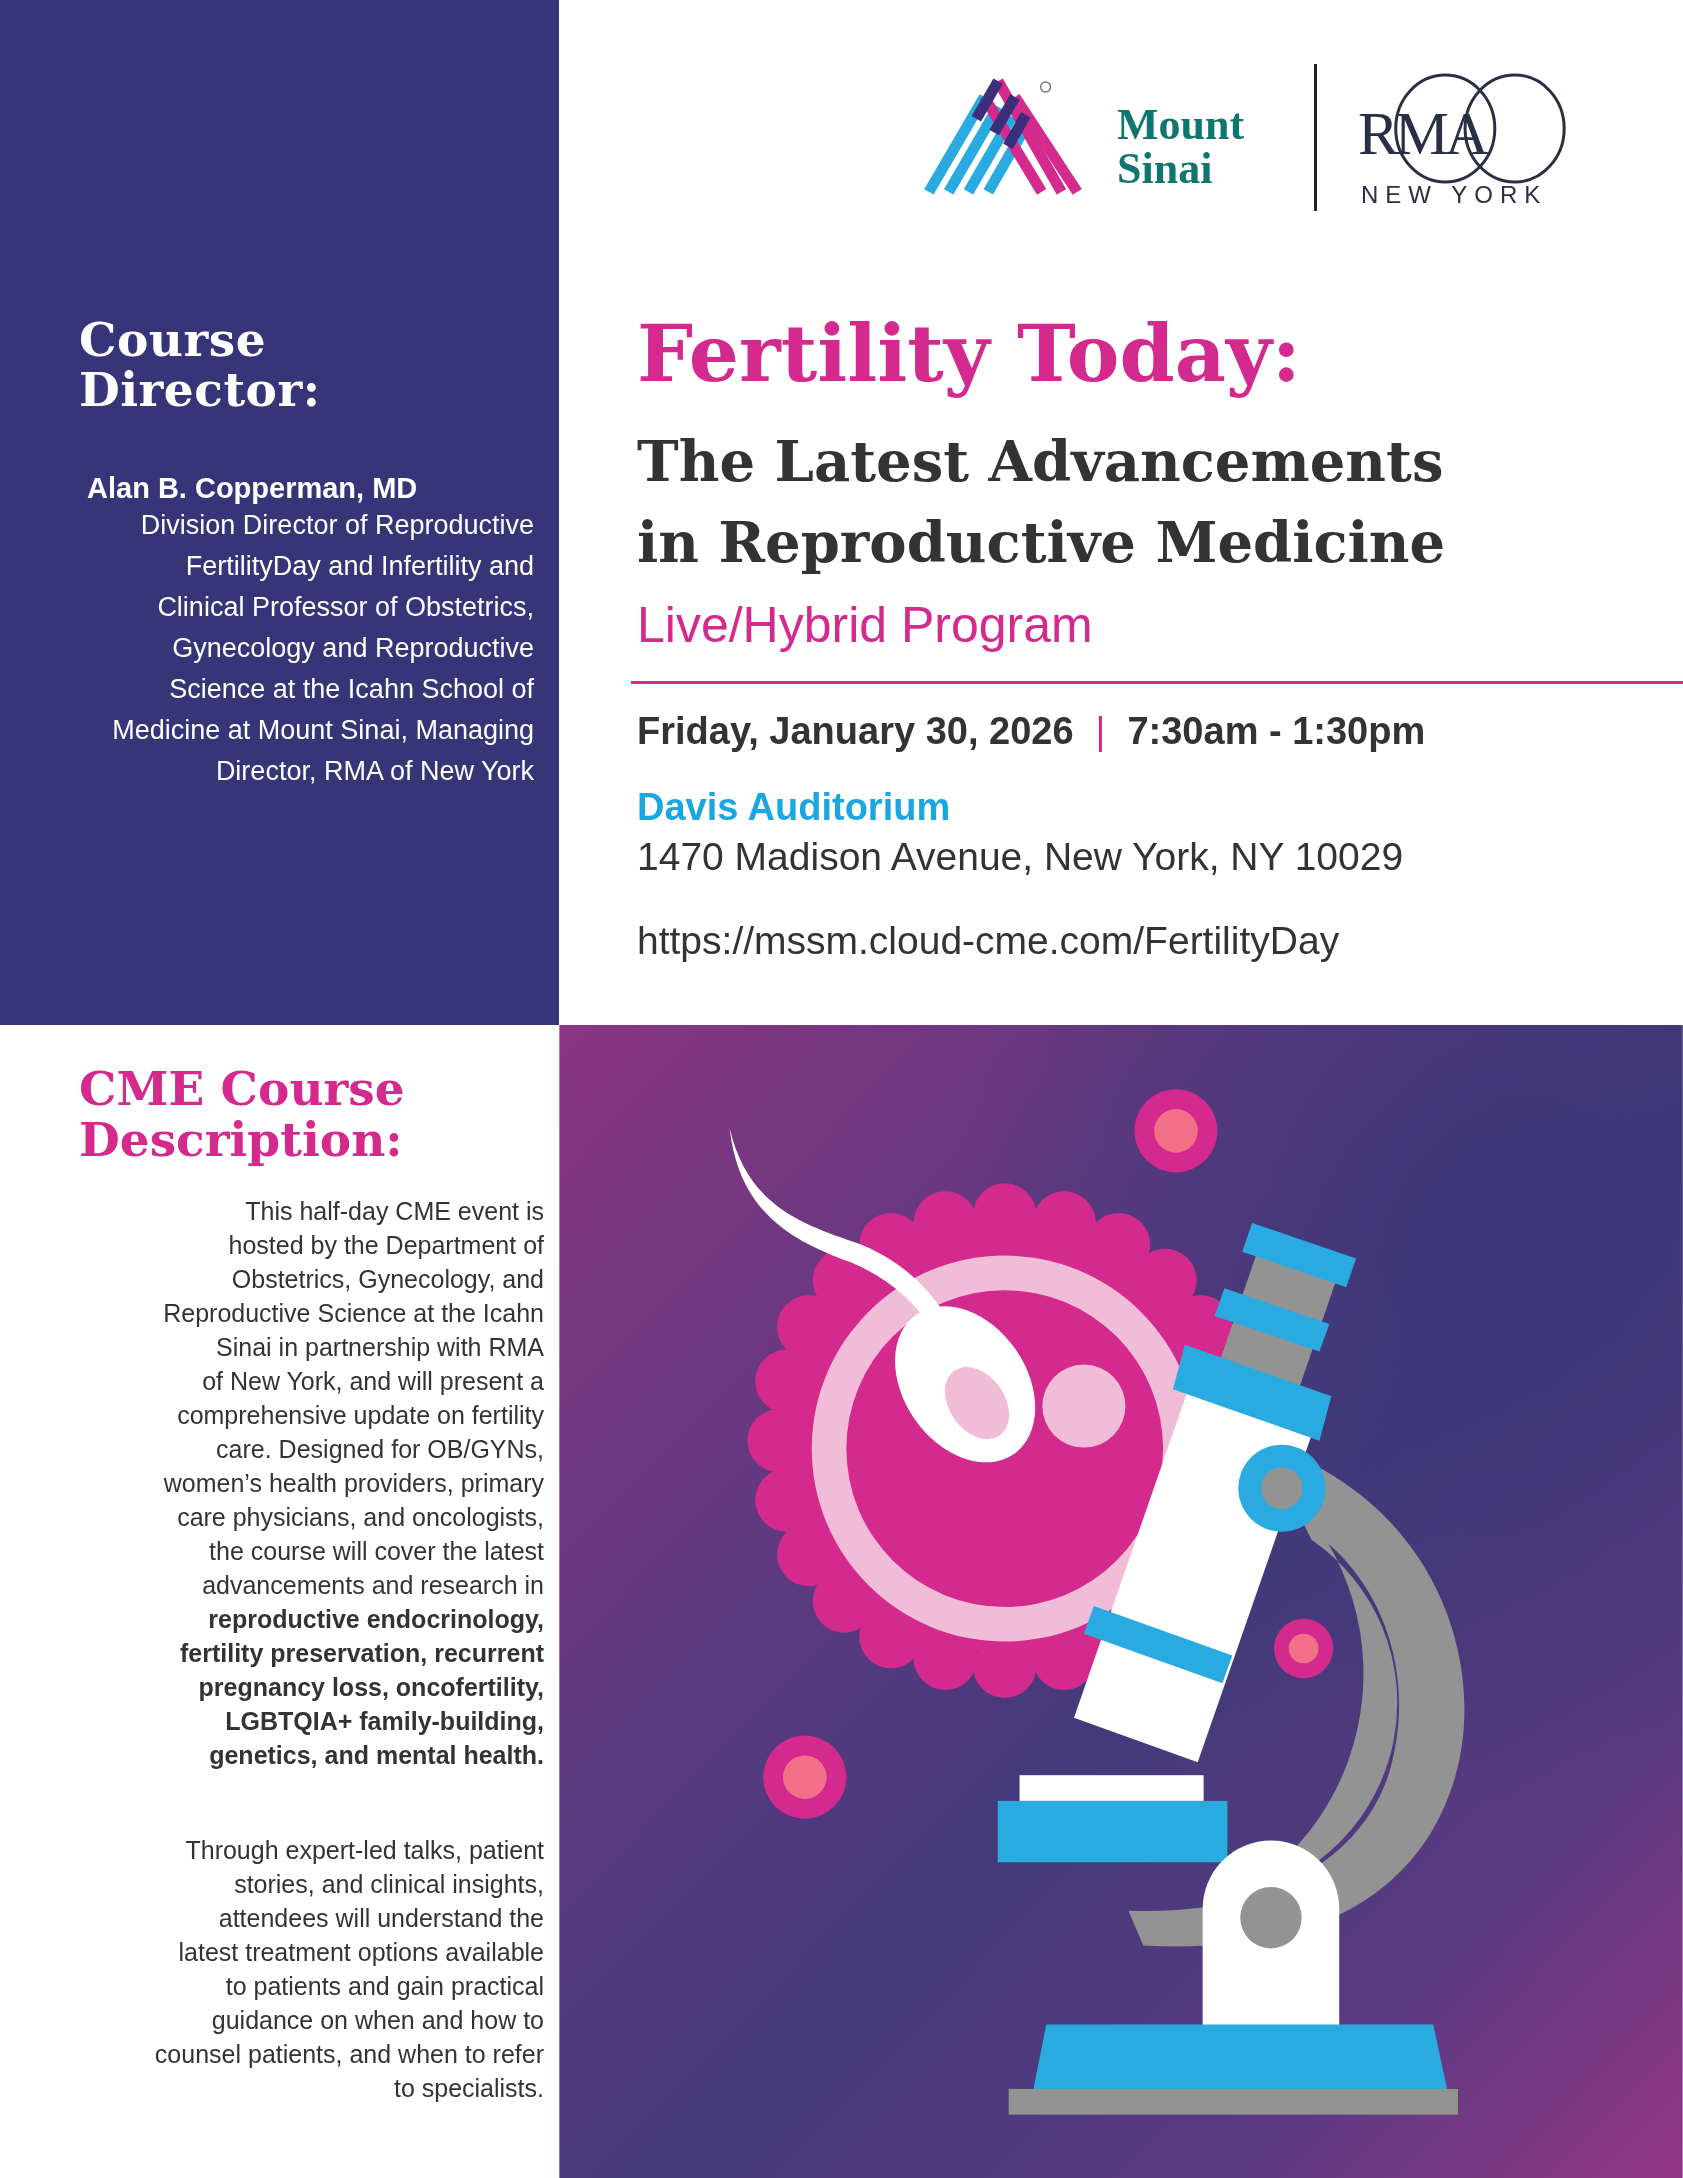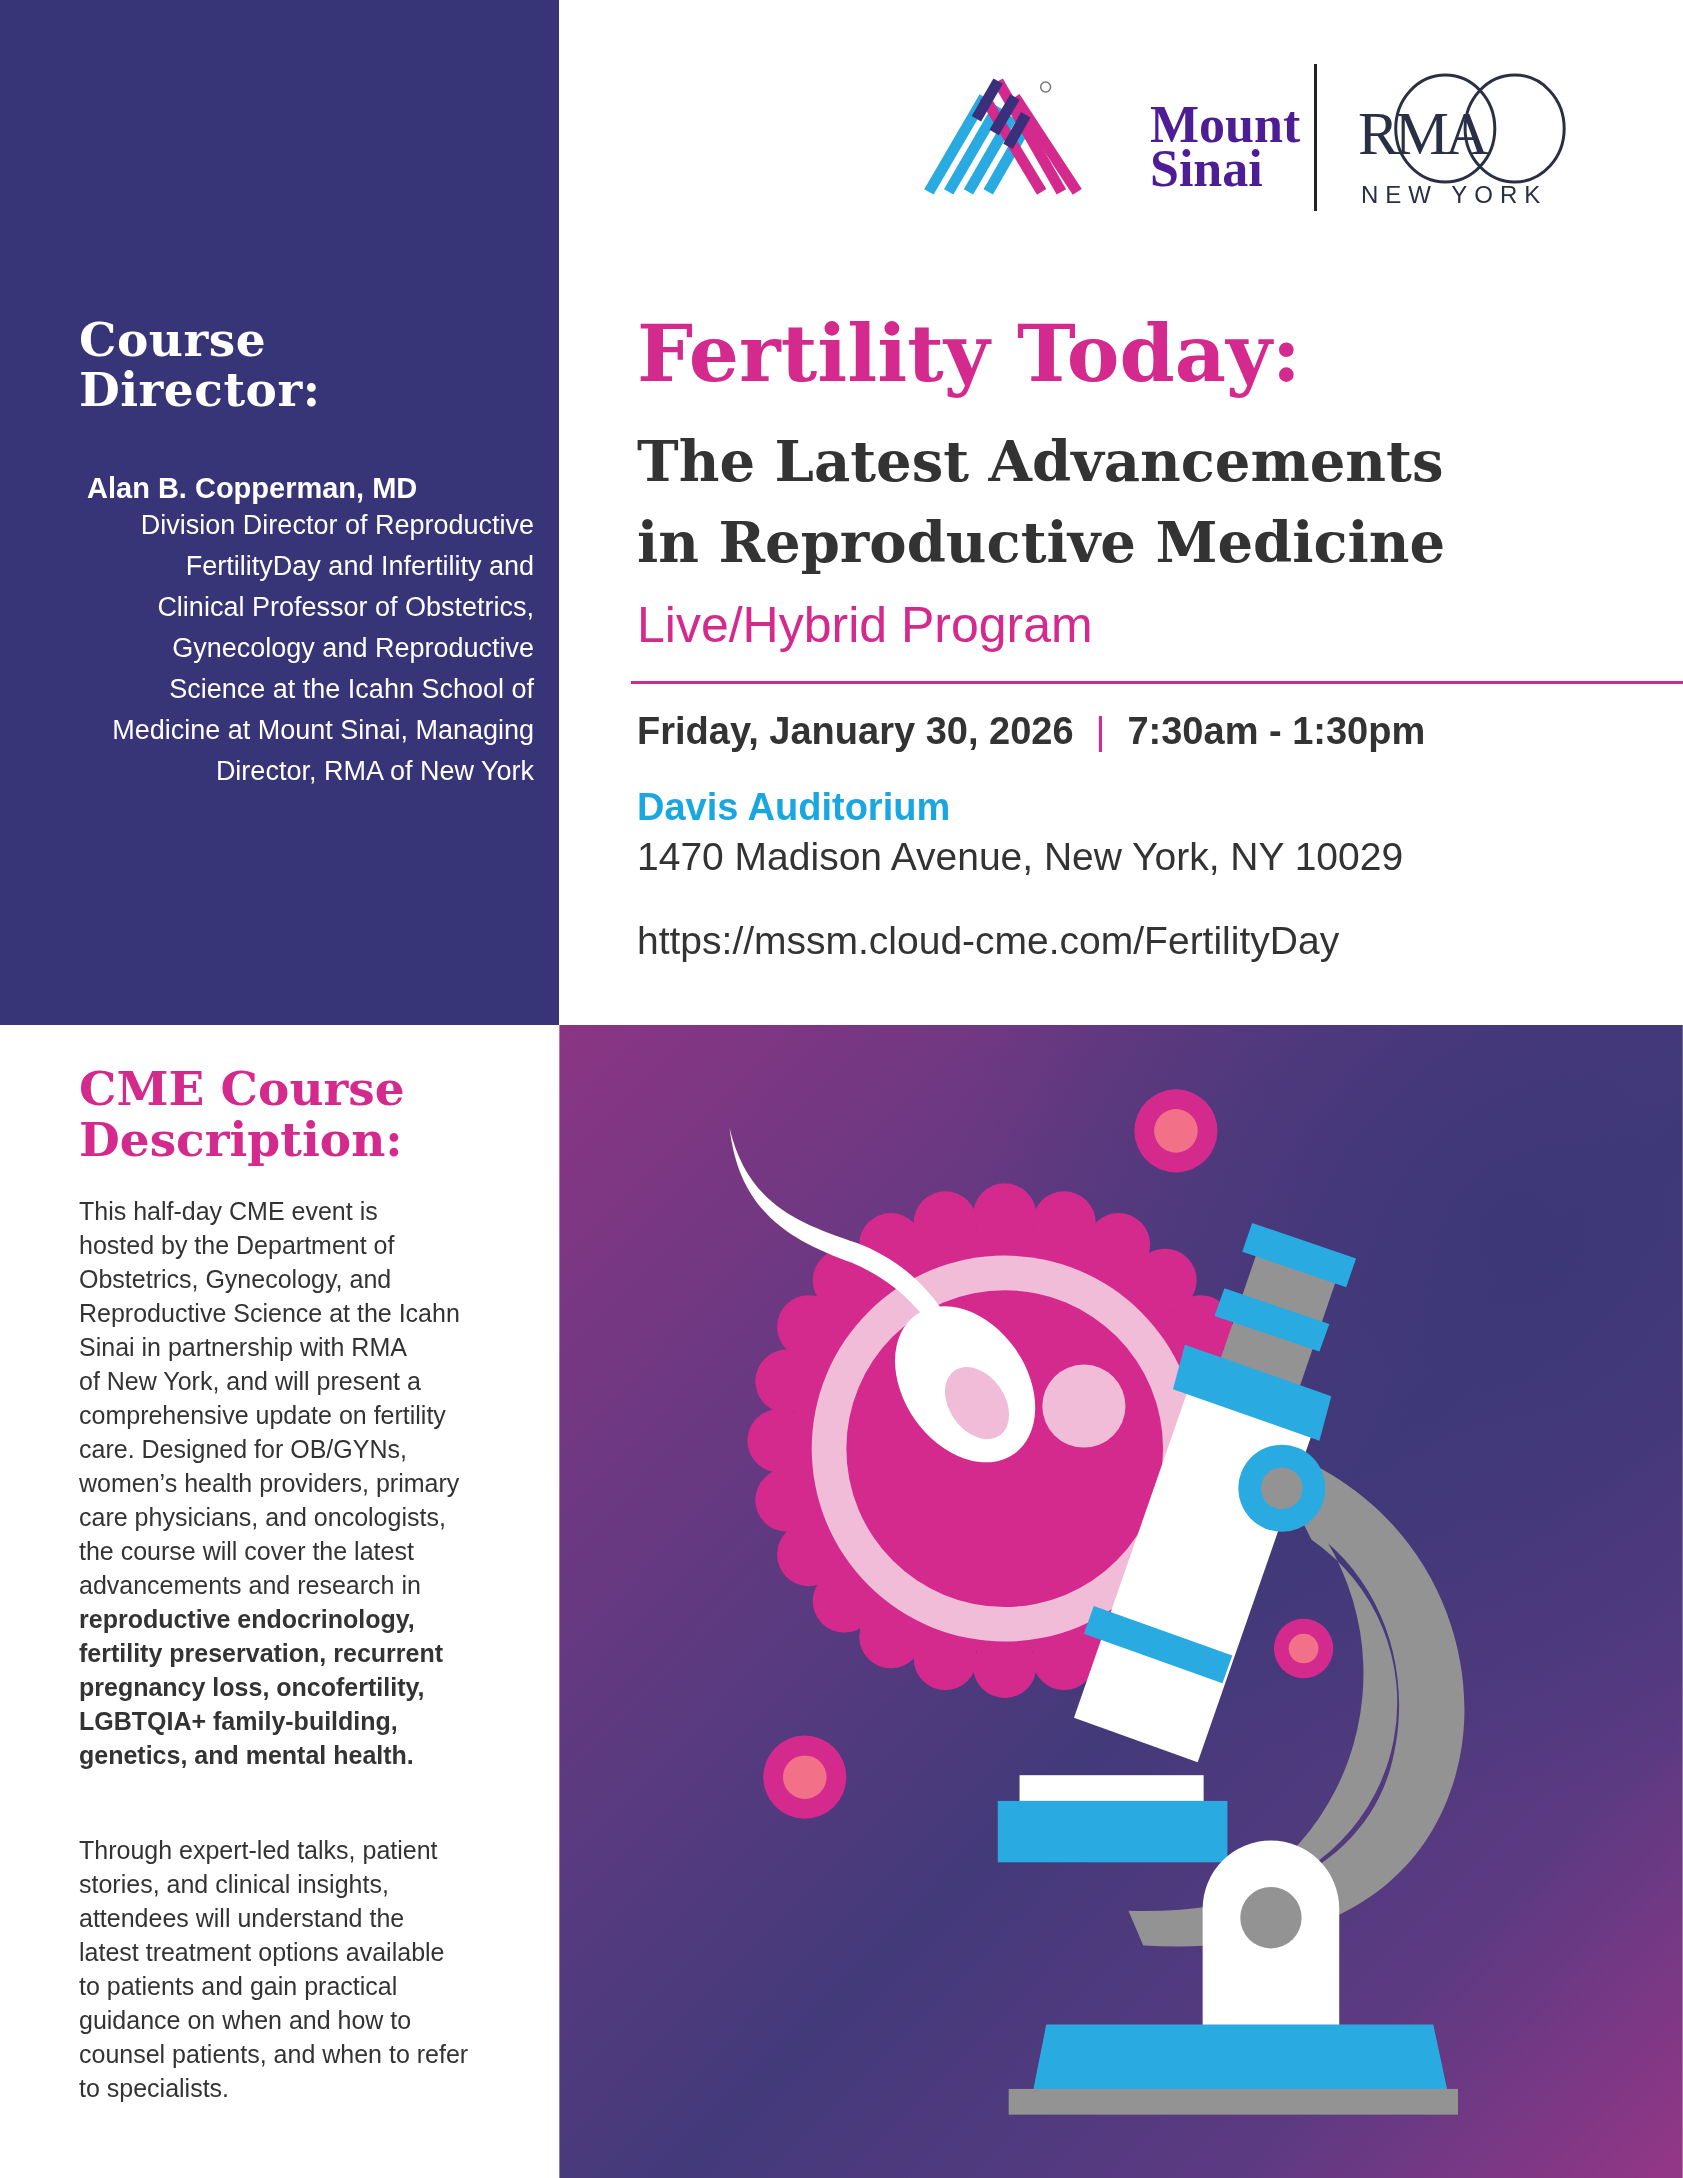--- a/index.html
+++ b/index.html
@@ -6,37 +6,37 @@
   body { width:1683px; height:2178px; position:relative; background:#ffffff; overflow:hidden; font-family:"Liberation Sans", sans-serif; }
   .navy-panel { position:absolute; left:0; top:0; width:559px; height:1226px; background:#373577; }
   .left-white { position:absolute; left:0; top:1025px; width:559px; height:1153px; background:#ffffff; }
   .illus { position:absolute; left:559px; top:1025px; width:1124px; height:1153px; }
   .serif { font-family:"DejaVu Serif", "Liberation Serif", serif; }
 
   .cd-heading { position:absolute; left:79px; top:315px; color:#ffffff; font-size:47px; line-height:50px; font-weight:bold; margin:0; letter-spacing:0.5px; }
   .cd-name { position:absolute; left:79px; top:464px; color:#ffffff; font-size:29px; font-weight:bold; margin:8px; }
   .cd-bio { position:absolute; left:79px; top:505px; width:455px; color:#ffffff; font-size:27px; line-height:41px; margin:0;text-align:right; }
   .cd-bio span { display:block; white-space:nowrap; }
-  .ms-word { position:absolute; left:1117px; top:103px; font-size:52px; line-height:44px; font-weight:bold; color:#4c1d95; font-family:"Liberation Serif", serif;margin-left:33px; }
+  .ms-word { position:absolute; left:1117px; top:103px; font-size:44px; line-height:44px; font-weight:bold; color:#0f766e; font-family:"Liberation Serif", serif; }
   .logo-div { position:absolute; left:1314px; top:64px; width:3px; height:147px; background:#222; }
   .rma-text { position:absolute; left:1358px; top:99px; font-size:61px; color:#2a2f45; font-family:"Liberation Serif", serif; letter-spacing:-4px; }
   .rma-ny { position:absolute; left:1361px; top:181px; font-size:24px; letter-spacing:7px; color:#2a2f45; }
 
   .title { position:absolute; left:637px; top:307px; margin:0; color:#d42a8d; font-size:79px; font-weight:bold; white-space:nowrap; }
   .subtitle { position:absolute; left:637px; top:421px; margin:0; color:#333333; font-size:56px; line-height:81px; font-weight:bold; white-space:nowrap; }
   .program { position:absolute; left:637px; top:596px; margin:0; color:#d42a8d; font-size:50px; white-space:nowrap; }
   .rule { position:absolute; left:631px; top:681px; width:1052px; height:3px; background:#d42a8d; }
   .dateline { position:absolute; left:637px; top:710px; font-size:38px; font-weight:bold; color:#333; white-space:nowrap; }
   .dateline .sep { color:#d42a8d; font-weight:normal; margin:0 22px; }
   .venue { position:absolute; left:637px; top:786px; font-size:38px; font-weight:bold; color:#1aa7e1; white-space:nowrap; }
   .address { position:absolute; left:637px; top:835px; font-size:39px; color:#333; white-space:nowrap; }
   .url { position:absolute; left:637px; top:919px; font-size:39px; color:#333; white-space:nowrap; text-decoration:none; }
 
   .cme-heading { position:absolute; left:79px; top:1063px; margin:0; color:#d42a8d; font-size:47px; line-height:51px; font-weight:bold; }
-  .cme-body { position:absolute; left:79px; top:1194px; width:465px; color:#333; font-size:25px; line-height:34px; margin:0; }
+  .cme-body { position:absolute; left:79px; top:1194px; width:465px; color:#333; font-size:25px; line-height:34px; margin:0;text-align:right; }
   .cme-body span { display:block; white-space:nowrap; }
   .cme-body b { font-weight:bold; }
   .cme-body2 { top:1833px; }
 </style>
 </head>
 <body>
 
 <div class="navy-panel">
   <h2 class="cd-heading serif">
     <span>Course</span><br>

